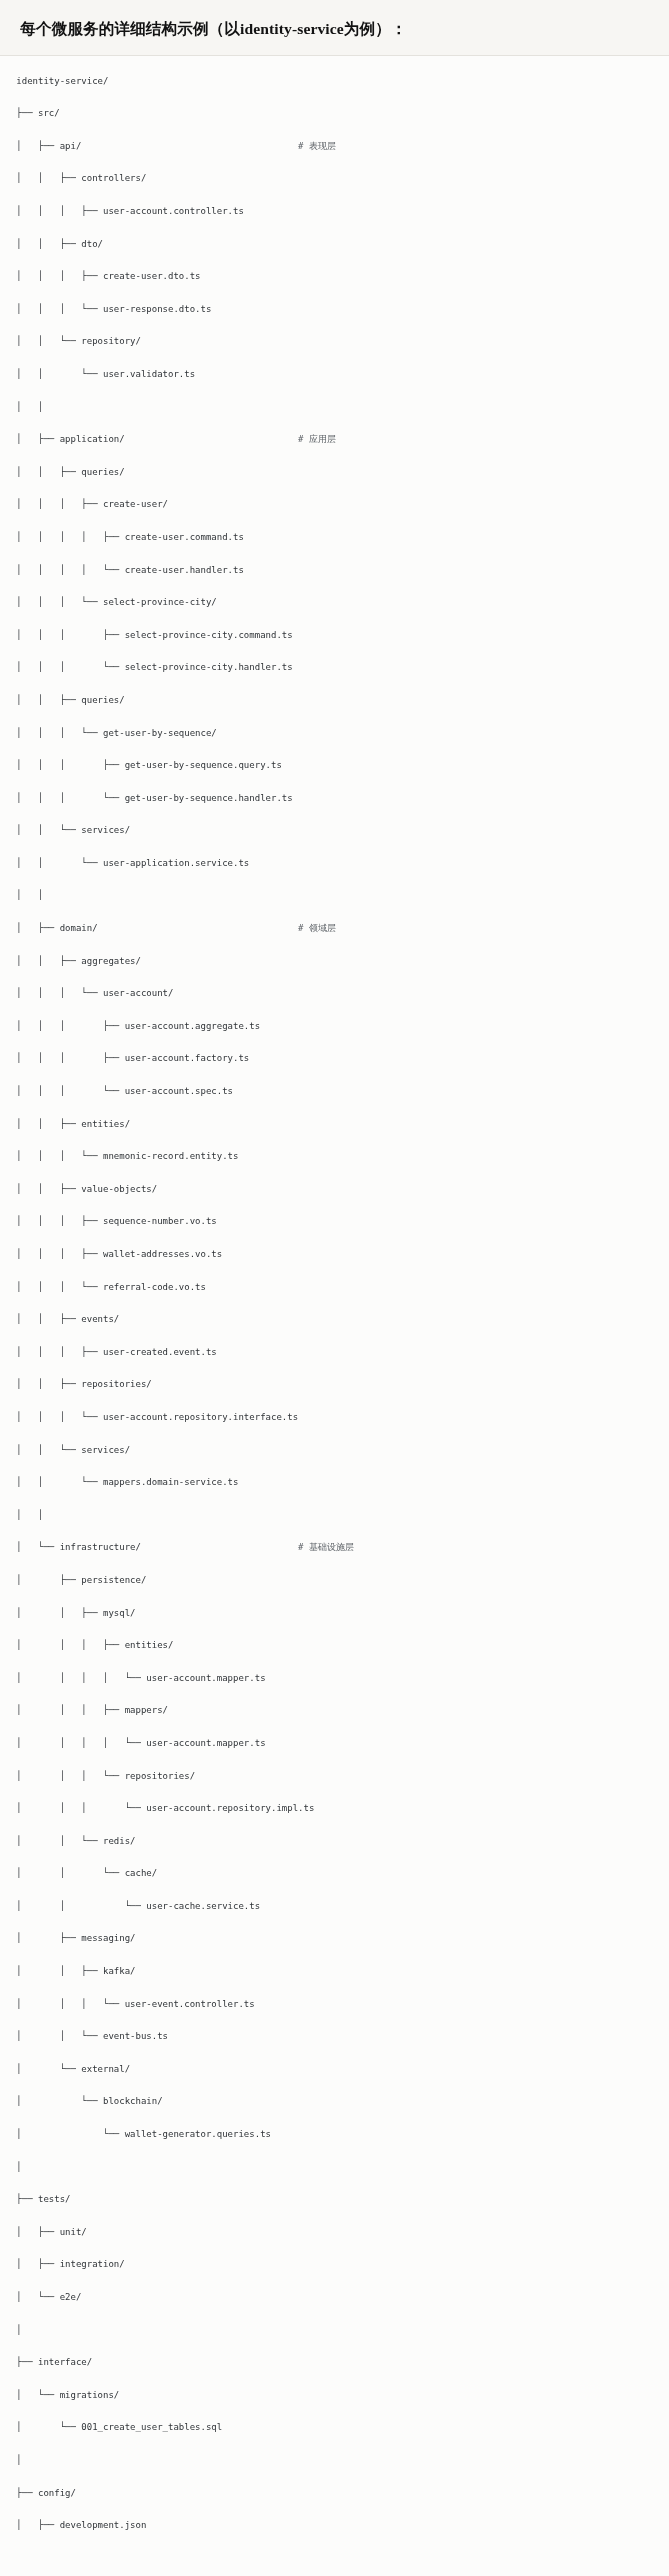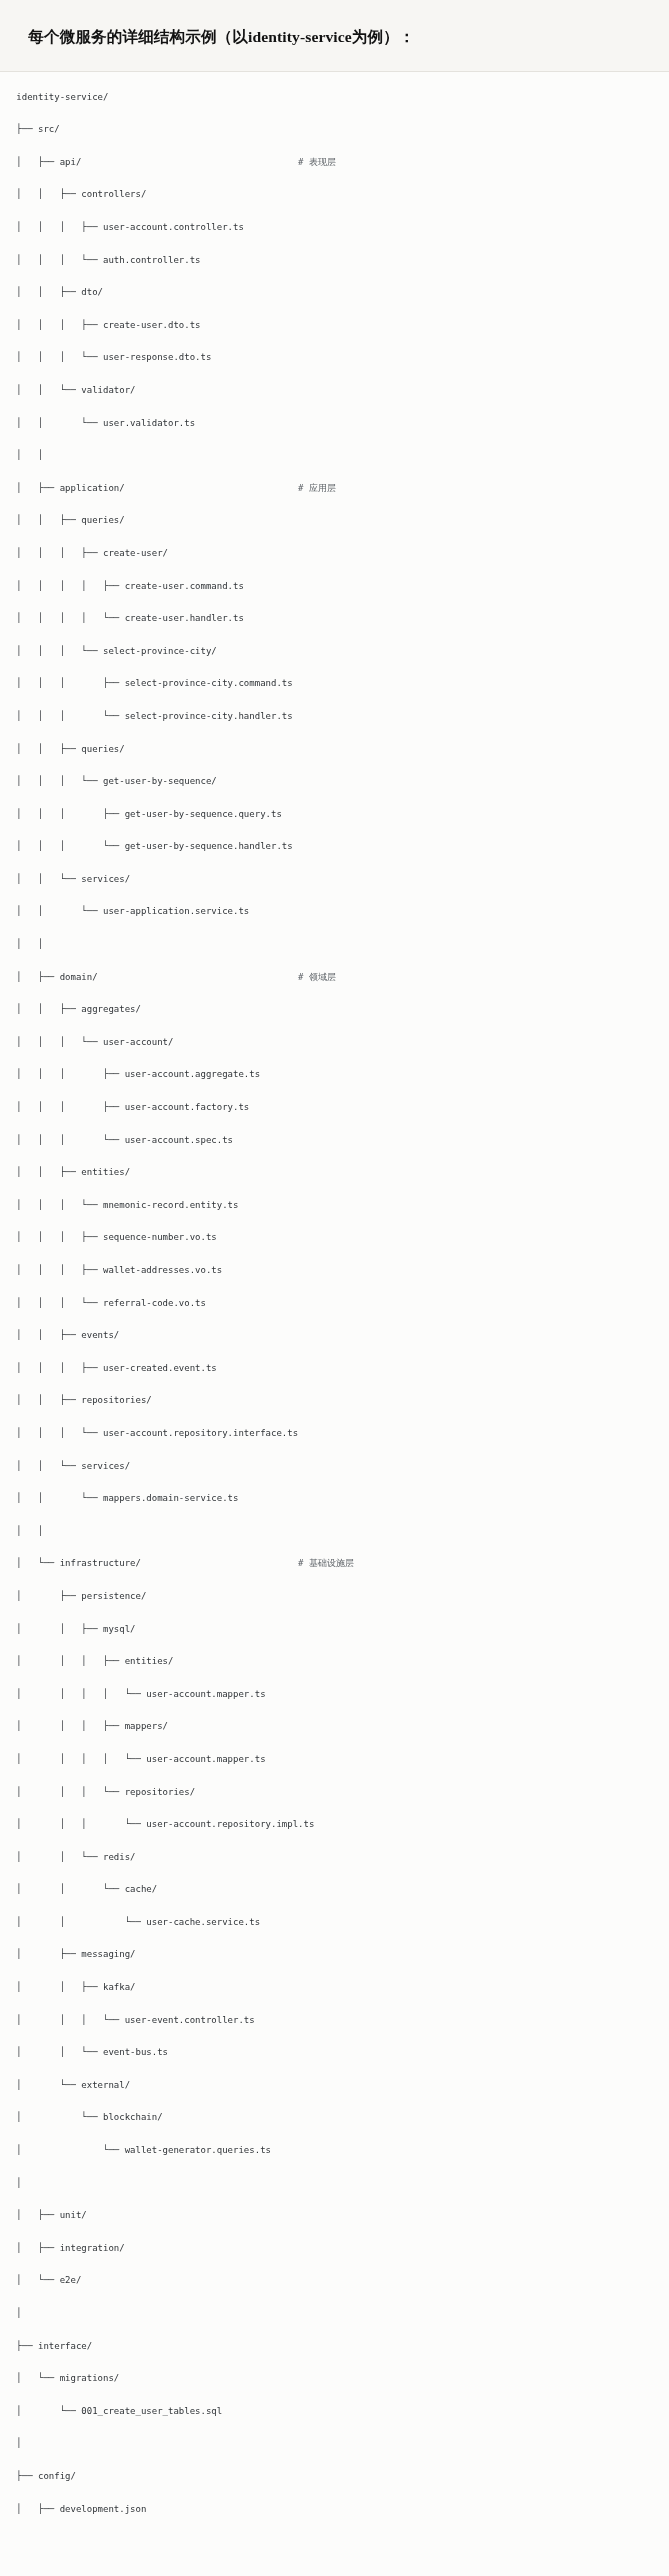--- a/index.html
+++ b/index.html
@@ -27,21 +27,21 @@
     border-bottom: 0.6px solid #e4e2dd;
     box-sizing: border-box;
   }
   .header-title {
     font-family: "Liberation Serif", "DejaVu Serif", serif;
     font-weight: bold;
     font-size: 15.6px;
     line-height: 1.35;
     letter-spacing: 0.1px;
     color: #121212;
-    margin: 12px;
+    margin: 4px;
   }
 
   
   .tree-block {
     background: #fcfcfb;
     padding: 16.3px 16.3px 21px 16.3px;
     box-sizing: border-box;
     border-bottom: 0.6px solid #e4e2dd;
   }
   .tree {
@@ -78,25 +78,24 @@
   <div class="header-band">
     <h1 class="header-title">每个微服务的详细结构示例（以identity-service为例）：</h1>
   </div>
 
   <div class="tree-block">
     <pre class="tree" id="tree-output"><span class="tree-row"><span class="tree-path">identity-service/</span></span>
 <span class="tree-row"><span class="tree-path">├── src/</span></span>
 <span class="tree-row"><span class="tree-path">│   ├── api/</span><span>                                        </span><span class="tree-comment"># 表现层</span></span>
 <span class="tree-row"><span class="tree-path">│   │   ├── controllers/</span></span>
 <span class="tree-row"><span class="tree-path">│   │   │   ├── user-account.controller.ts</span></span>
-<span class="tree-row"><span class="tree-path">│   │   │   └── auth.controller.ts</span></span>
 <span class="tree-row"><span class="tree-path">│   │   ├── dto/</span></span>
 <span class="tree-row"><span class="tree-path">│   │   │   ├── create-user.dto.ts</span></span>
 <span class="tree-row"><span class="tree-path">│   │   │   └── user-response.dto.ts</span></span>
-<span class="tree-row"><span class="tree-path">│   │   └── validator/</span></span>
+<span class="tree-row"><span class="tree-path">│   │   └── repository/</span></span>
 <span class="tree-row"><span class="tree-path">│   │       └── user.validator.ts</span></span>
 <span class="tree-row blank"><span class="tree-path">│   │</span></span>
 <span class="tree-row"><span class="tree-path">│   ├── application/</span><span>                                </span><span class="tree-comment"># 应用层</span></span>
 <span class="tree-row"><span class="tree-path">│   │   ├── queries/</span></span>
 <span class="tree-row"><span class="tree-path">│   │   │   ├── create-user/</span></span>
 <span class="tree-row"><span class="tree-path">│   │   │   │   ├── create-user.command.ts</span></span>
 <span class="tree-row"><span class="tree-path">│   │   │   │   └── create-user.handler.ts</span></span>
 <span class="tree-row"><span class="tree-path">│   │   │   └── select-province-city/</span></span>
 <span class="tree-row"><span class="tree-path">│   │   │       ├── select-province-city.command.ts</span></span>
 <span class="tree-row"><span class="tree-path">│   │   │       └── select-province-city.handler.ts</span></span>
@@ -108,20 +107,21 @@
 <span class="tree-row"><span class="tree-path">│   │       └── user-application.service.ts</span></span>
 <span class="tree-row blank"><span class="tree-path">│   │</span></span>
 <span class="tree-row"><span class="tree-path">│   ├── domain/</span><span>                                     </span><span class="tree-comment"># 领域层</span></span>
 <span class="tree-row"><span class="tree-path">│   │   ├── aggregates/</span></span>
 <span class="tree-row"><span class="tree-path">│   │   │   └── user-account/</span></span>
 <span class="tree-row"><span class="tree-path">│   │   │       ├── user-account.aggregate.ts</span></span>
 <span class="tree-row"><span class="tree-path">│   │   │       ├── user-account.factory.ts</span></span>
 <span class="tree-row"><span class="tree-path">│   │   │       └── user-account.spec.ts</span></span>
 <span class="tree-row"><span class="tree-path">│   │   ├── entities/</span></span>
 <span class="tree-row"><span class="tree-path">│   │   │   └── mnemonic-record.entity.ts</span></span>
+<span class="tree-row"><span class="tree-path">│   │   ├── value-objects/</span></span>
 <span class="tree-row"><span class="tree-path">│   │   │   ├── sequence-number.vo.ts</span></span>
 <span class="tree-row"><span class="tree-path">│   │   │   ├── wallet-addresses.vo.ts</span></span>
 <span class="tree-row"><span class="tree-path">│   │   │   └── referral-code.vo.ts</span></span>
 <span class="tree-row"><span class="tree-path">│   │   ├── events/</span></span>
 <span class="tree-row"><span class="tree-path">│   │   │   ├── user-created.event.ts</span></span>
 <span class="tree-row"><span class="tree-path">│   │   ├── repositories/</span></span>
 <span class="tree-row"><span class="tree-path">│   │   │   └── user-account.repository.interface.ts</span></span>
 <span class="tree-row"><span class="tree-path">│   │   └── services/</span></span>
 <span class="tree-row"><span class="tree-path">│   │       └── mappers.domain-service.ts</span></span>
 <span class="tree-row blank"><span class="tree-path">│   │</span></span>
@@ -138,20 +138,21 @@
 <span class="tree-row"><span class="tree-path">│       │       └── cache/</span></span>
 <span class="tree-row"><span class="tree-path">│       │           └── user-cache.service.ts</span></span>
 <span class="tree-row"><span class="tree-path">│       ├── messaging/</span></span>
 <span class="tree-row"><span class="tree-path">│       │   ├── kafka/</span></span>
 <span class="tree-row"><span class="tree-path">│       │   │   └── user-event.controller.ts</span></span>
 <span class="tree-row"><span class="tree-path">│       │   └── event-bus.ts</span></span>
 <span class="tree-row"><span class="tree-path">│       └── external/</span></span>
 <span class="tree-row"><span class="tree-path">│           └── blockchain/</span></span>
 <span class="tree-row"><span class="tree-path">│               └── wallet-generator.queries.ts</span></span>
 <span class="tree-row blank"><span class="tree-path">│</span></span>
+<span class="tree-row"><span class="tree-path">├── tests/</span></span>
 <span class="tree-row"><span class="tree-path">│   ├── unit/</span></span>
 <span class="tree-row"><span class="tree-path">│   ├── integration/</span></span>
 <span class="tree-row"><span class="tree-path">│   └── e2e/</span></span>
 <span class="tree-row blank"><span class="tree-path">│</span></span>
 <span class="tree-row"><span class="tree-path">├── interface/</span></span>
 <span class="tree-row"><span class="tree-path">│   └── migrations/</span></span>
 <span class="tree-row"><span class="tree-path">│       └── 001_create_user_tables.sql</span></span>
 <span class="tree-row blank"><span class="tree-path">│</span></span>
 <span class="tree-row"><span class="tree-path">├── config/</span></span>
 <span class="tree-row"><span class="tree-path">│   ├── development.json</span></span>

